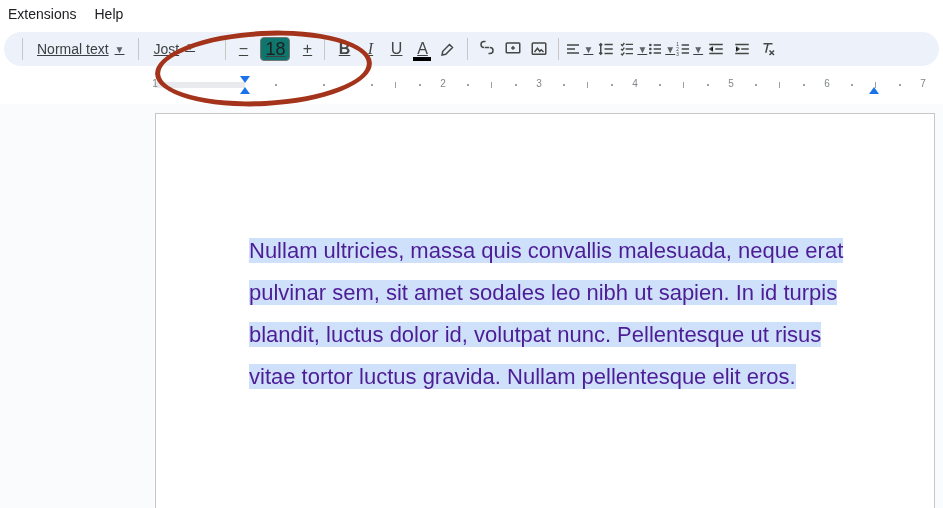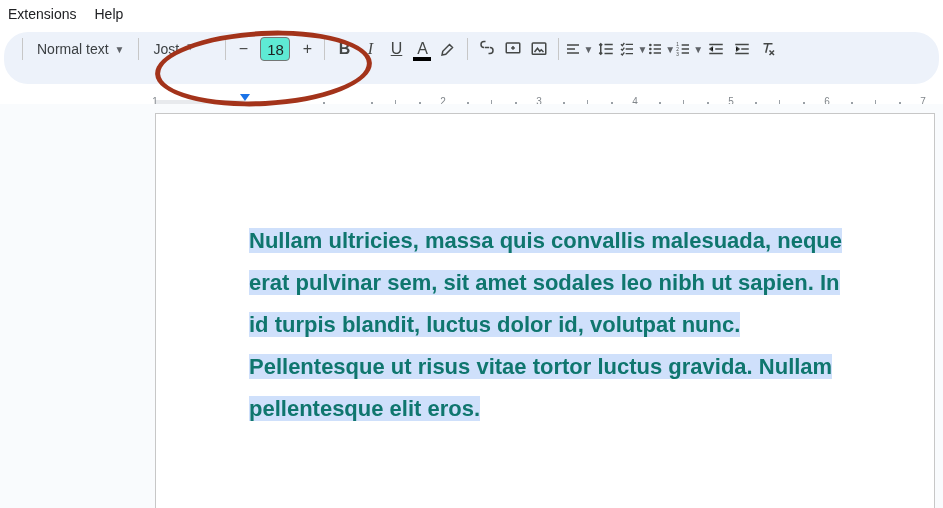--- a/index.html
+++ b/index.html
@@ -4,30 +4,30 @@
 <style>
   * { box-sizing: border-box; }
   html, body { margin:0; padding:0; font-family: Arial, Helvetica, sans-serif; background:#fff; }
   body { width:943px; height:508px; overflow:hidden; position:relative; color:#3c4043; }
 
   
   .menubar { display:flex; align-items:center; gap:18px; padding:6px 8px 6px 8px; font-size:14px; color:#202124; }
   .menubar span { cursor:default; }
 
   
-  .toolbar-wrap { margin:4px 4px 0 4px; background:#edf2fa; border-radius:24px; padding:3px 8px 21px 12px; }
+  .toolbar-wrap { margin:4px 4px 0 4px; background:#edf2fa; border-radius:24px; padding:3px 8px 3px 12px;text-decoration:underline; }
   .toolbar { display:flex; align-items:center; gap:0; }
   .sep { width:1px; height:22px; background:#c7c7c7; margin:0 6px; }
   .tbtn { display:flex; align-items:center; justify-content:center; min-width:26px; height:28px; border-radius:4px; color:#444746; font-size:16px; }
   .style-dropdown { display:flex; align-items:center; gap:6px; padding:0 8px; font-size:14px; color:#3c4043; }
   .font-dropdown { display:flex; gap:6px; padding:0 8px; font-size:14px; color:#3c4043; min-width:74px; }
   .caret { font-size:10px; color:#5f6368; }
   .fontsize-group { display:flex; align-items:center; gap:6px; }
   .fontsize-btn { width:22px; height:22px; display:flex; align-items:center; justify-content:center; font-size:16px; color:#444746; }
-  .fontsize-input { width:30px; height:24px; border:1px solid #747775; border-radius:4px; text-align:center; font-size:15px; color:#1f1f1f; background:#5eead4; }
+  .fontsize-input { width:30px; height:24px; border:1px solid #747775; border-radius:4px; text-align:center; font-size:18px; color:#1f1f1f; background:#0f766e; }
 
   .text-color { position:relative; }
   .text-color .swatch { position:absolute; left:4px; right:4px; bottom:2px; height:4px; background:#000; }
 
   
   svg { display:block; }
 
   
   .ruler-area { position:relative; height:24px; margin-top:10px; }
   .ruler { position:absolute; left:155px; right:0; top:0; height:20px; font-size:10px; color:#80868b; }
@@ -36,21 +36,21 @@
   .ruler .num { position:absolute; top:2px; transform:translateX(-50%); }
   .ruler .tick { position:absolute; top:6px; width:1px; height:6px; background:#9aa0a6; }
   .ruler .dot { position:absolute; top:8px; width:2px; height:2px; background:#9aa0a6; }
   .ruler-marker { position:absolute; width:0; height:0; border-left:5px solid transparent; border-right:5px solid transparent; }
   .ruler-marker.down { border-top:7px solid #1a73e8; top:0px; }
   .ruler-marker.up { border-bottom:7px solid #1a73e8; top:11px; }
 
   
   .canvas { position:absolute; left:0; right:0; top:104px; bottom:0; background:#f9fbfd; overflow:hidden;}
   .page { position:absolute; left:155px; top:9px; width:780px; min-height:800px; background:#fff; border:1px solid #c7c7c7; }
-  .textbody { position:absolute; left:93px; top:106px; width:604px; font-family: 'Helvetica Neue', Arial, sans-serif; font-weight:700; font-size:22px; line-height:42px; color:#0f766e; }
+  .textbody { position:absolute; left:93px; top:116px; width:604px; font-family: 'Helvetica Neue', Arial, sans-serif; font-weight:400; font-size:22px; line-height:42px; color:#4c1d95; }
   .textbody .sel { background:#cfe0fb; }
 
   
   .anno { position:absolute; left:155px; top:31px; width:217px; height:75px; border:5px solid #a3331a; border-radius:50% / 50%; pointer-events:none; transform:rotate(-3deg); }
 </style>
 </head>
 <body>
 
 <div class="menubar">
   <span>Extensions</span>

